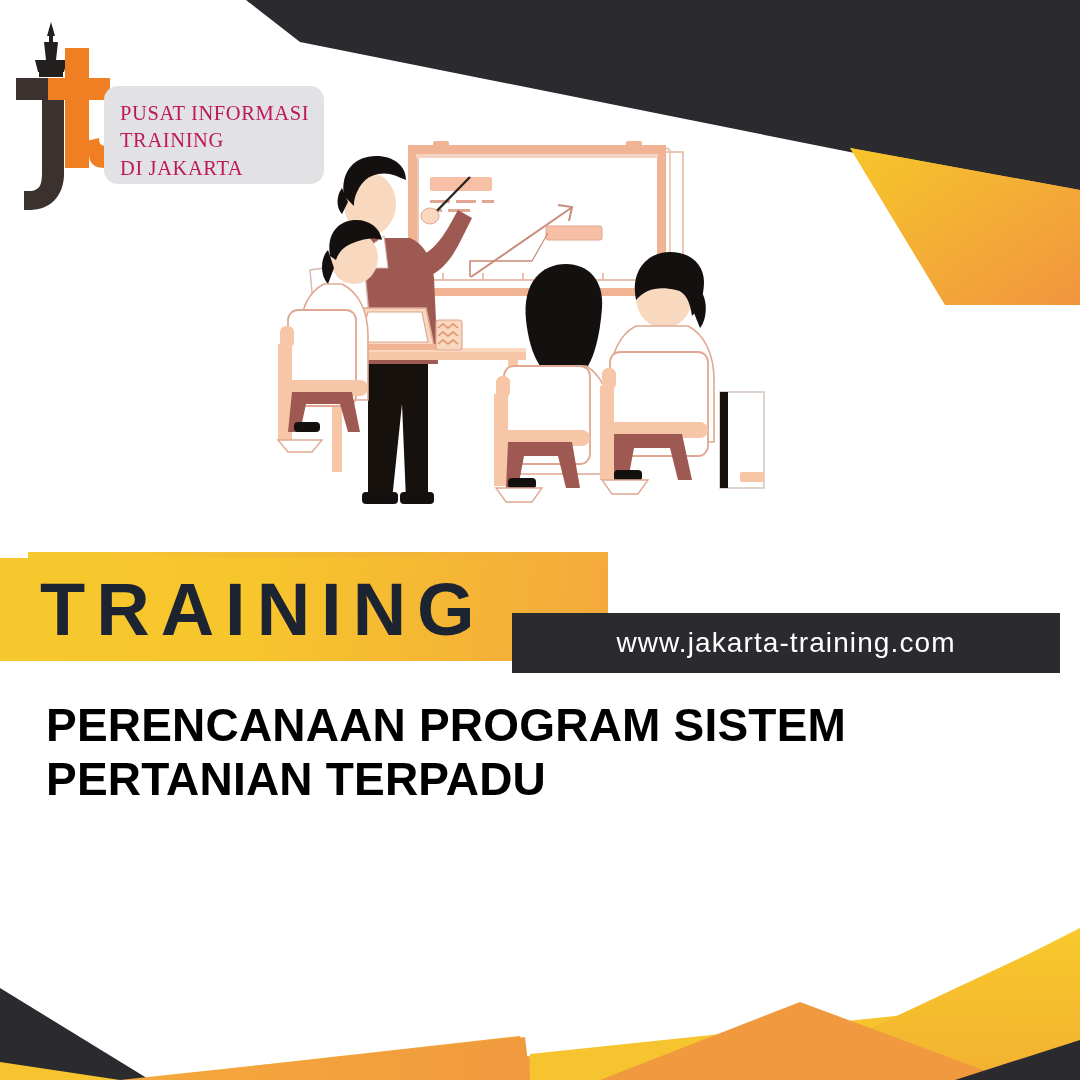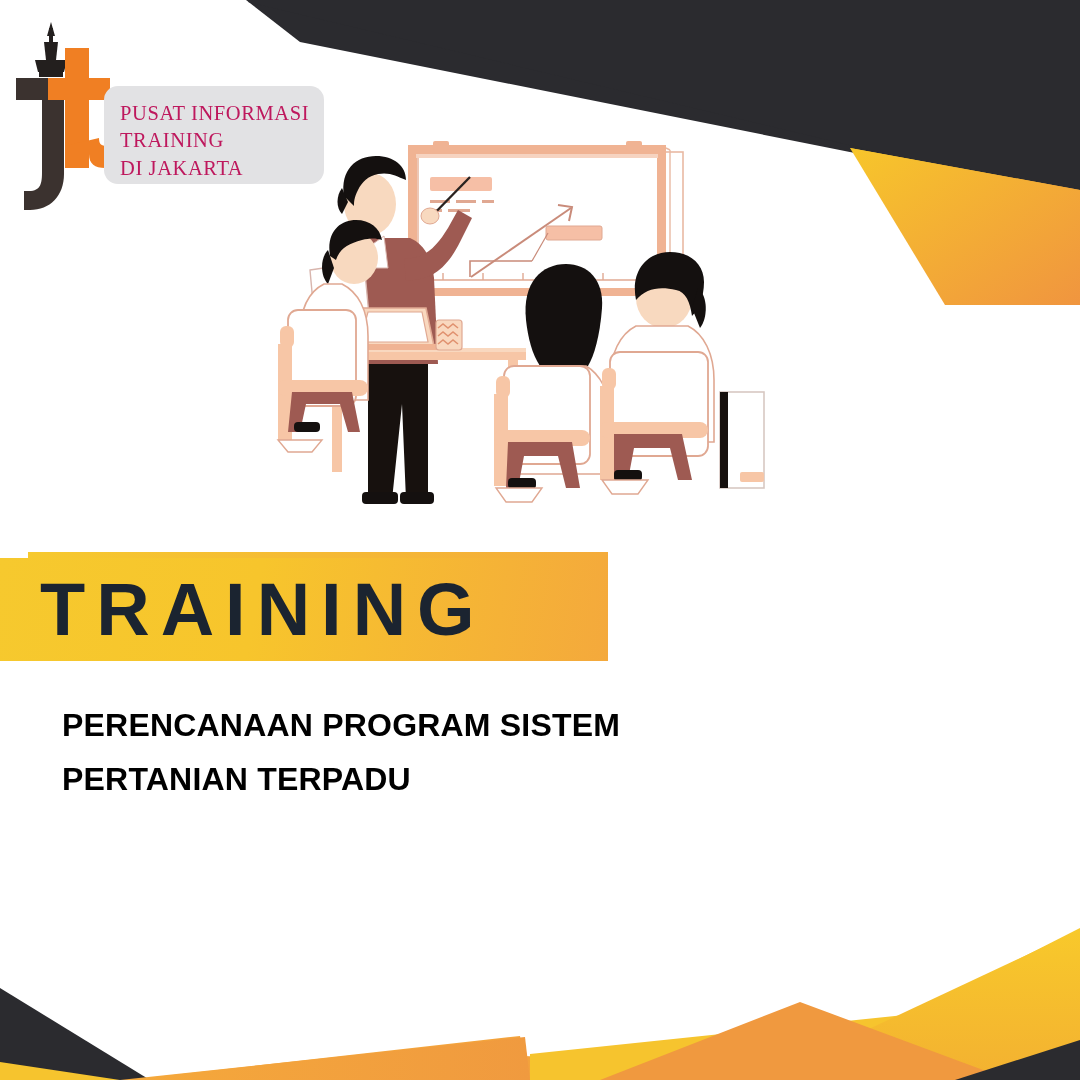--- a/index.html
+++ b/index.html
@@ -123,26 +123,25 @@
     letter-spacing: 1.1px;
   }
 
   
   #main-title {
     position: absolute;
     left: 46px;
     top: 698px;
     width: 960px;
     color: #000000;
-    font-size: 32px;
+    font-size: 46px;
     font-weight: 700;
     line-height: 54px;
     letter-spacing: 0.2px;
     white-space: pre-line;
-    margin-left: 16px;
   }
 </style>
 </head>
 <body>
 
 <div id="poster">
 
   <svg id="deco-svg" viewBox="0 0 1080 1080">
 
     <polygon points="246,0 1080,0 1080,185 1080,198 300,42" fill="#2b2b2f"></polygon>
@@ -347,17 +346,20 @@
       <rect x="462" y="262" width="44" height="96" fill="#ffffff" stroke="#d8c8c2" stroke-width="1.6"></rect>
       <rect x="462" y="262" width="8" height="96" fill="#17110e"></rect>
       <rect x="482" y="342" width="24" height="10" rx="2" fill="#f7c6a6"></rect>
     </g>
   </svg>
 
   <div id="training-band-notch"></div>
   <div id="training-band"></div>
   <div id="training-label">TRAINING</div>
 
+  <div id="website-bar">
+    <div id="website-label">www.jakarta-training.com</div>
+  </div>
 
   <div id="main-title">PERENCANAAN PROGRAM SISTEM
 PERTANIAN TERPADU</div>
 
 </div>
 
 </body></html>

